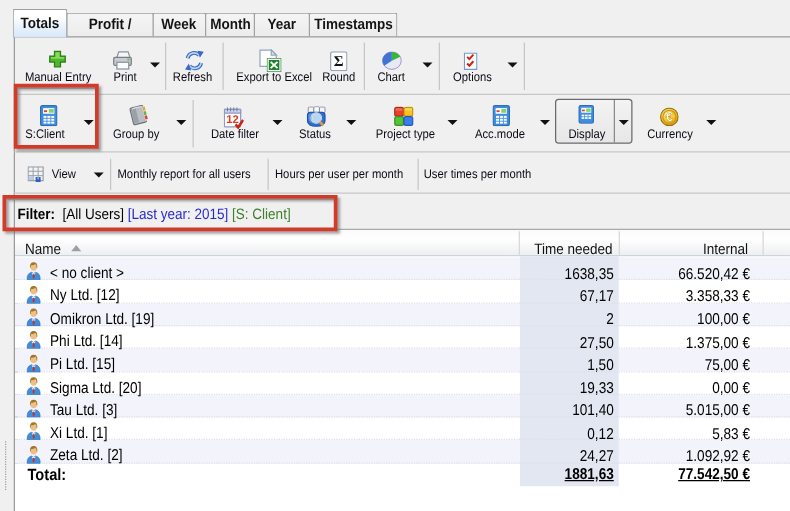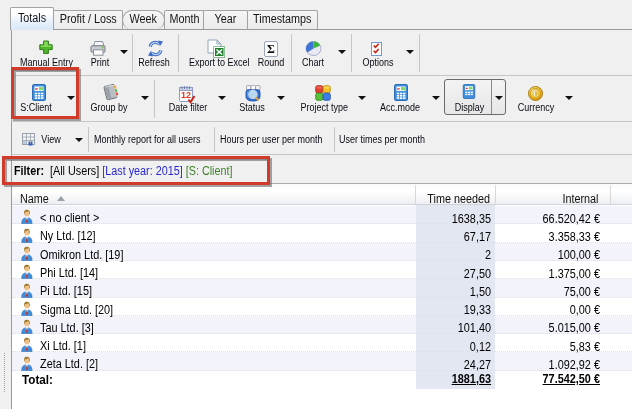--- a/index.html
+++ b/index.html
@@ -1,20 +1,20 @@
 <!DOCTYPE html>
 <html><head>
 <meta charset="utf-8">
 <style>
 * { margin:0; padding:0; box-sizing:border-box; }
 html,body { width:632px; height:409px; overflow:hidden; }
 body { font-family:"Liberation Sans", sans-serif; background:#f0f0f0; position:relative; font-size:11px; color:#000; }
 .abs { position:absolute; }
 
-.tab { position:absolute; border:1px solid #a2a2a2; border-bottom:none; border-radius:2px 2px 0 0; text-align:center; font-size:12px; color:#141414; }
+.tab { position:absolute; border:1px solid #a2a2a2; border-bottom:none; border-radius:2px 2px 0 0; text-align:center; font-size:12px; color:#141414;font-weight:bold; }
 .tab div { transform:scaleX(0.9); }
 .tab.inactive { top:10px; height:20px; background:linear-gradient(#f5f5f5,#ebebeb); line-height:17.5px; }
 .tab.active { top:7px; height:23px; background:linear-gradient(#ffffff 25%,#e9f2fc 60%,#d7e7f8 100%); line-height:20px; z-index:5; }
 
 #panel { position:absolute; left:11px; top:29px; width:621px; height:380px; background:#f0f0f1; border-left:1px solid #9a9a9a; border-top:1px solid #9a9a9a; }
 .hline { position:absolute; left:11px; width:621px; height:1px; background:#c6c6c6; }
 .vsep { position:absolute; width:1px; background:#c6c6c6; }
 
 .blab { position:absolute; text-align:center; font-size:10px; color:#0a0a14; white-space:nowrap; transform:scaleX(0.9); }
 .blab.lft { transform-origin:left center; text-align:left; }
@@ -32,21 +32,21 @@
 .cellname { position:absolute; left:39.5px; font-size:12.5px; transform:scaleX(0.87); transform-origin:left center; white-space:nowrap; z-index:4; }
 .num { position:absolute; font-size:12.5px; text-align:right; transform:scaleX(0.87); transform-origin:right center; z-index:4; }
 .picon { position:absolute; left:21px; z-index:4; }
 </style>
 </head>
 <body>
 
 <div class="tab inactive" style="left:53px; width:70.4px;">
     <div>Profit / Loss</div>
   </div>
-<div class="tab inactive" style="left:122.4px; width:42.2px;border-radius:10px;">
+<div class="tab inactive" style="left:122.4px; width:42.2px;">
     <div>Week</div>
   </div>
 <div class="tab inactive" style="left:163.6px; width:40.8px;">
     <div>Month</div>
   </div>
 <div class="tab inactive" style="left:203.4px; width:44.8px;">
     <div>Year</div>
   </div>
 <div class="tab inactive" style="left:247.2px; width:70.6px;">
     <div>Timestamps</div>

